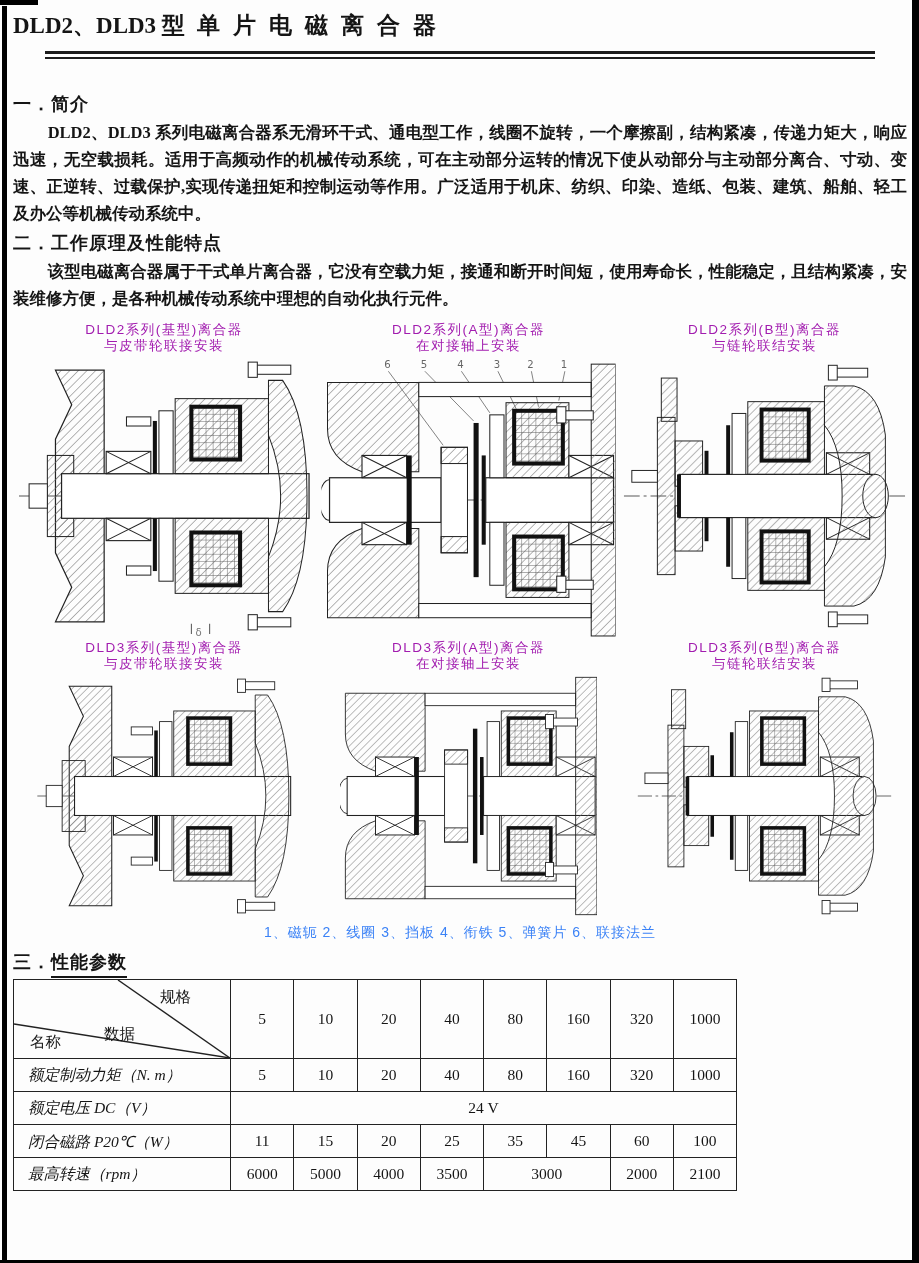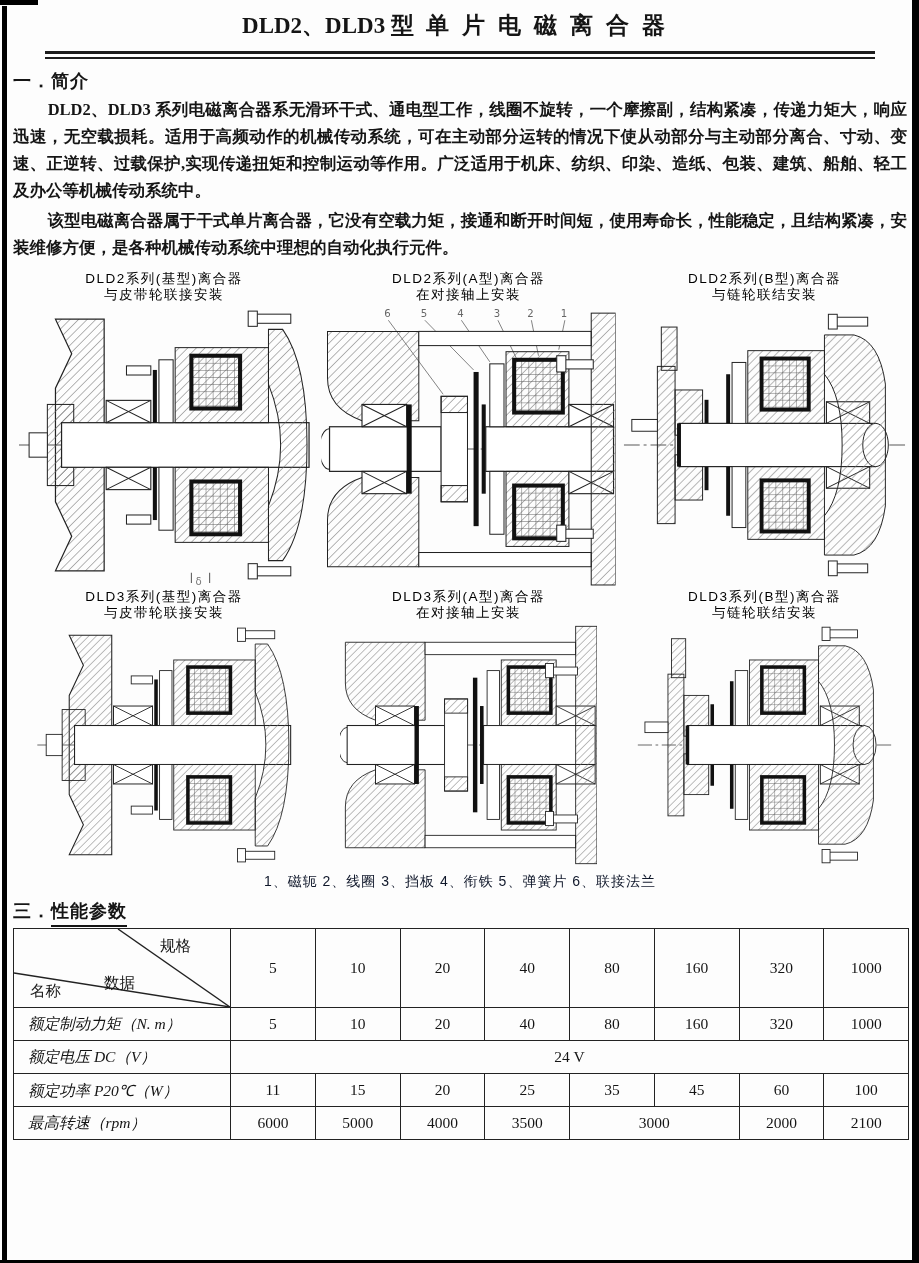--- a/index.html
+++ b/index.html
@@ -3,37 +3,37 @@
 <meta charset="utf-8">
 <style>
   html,body{margin:0;padding:0;background:#fff;}
   .page{position:relative;width:919px;height:1263px;background:#fdfdfd;overflow:hidden;
         font-family:"Liberation Serif",serif;color:#151515;}
   .frame-left{position:absolute;left:2px;top:6px;width:5px;height:1257px;background:#000;}
   .frame-right{position:absolute;right:0;top:0;width:7px;height:1263px;background:#000;}
   .frame-bottom{position:absolute;left:0;bottom:0;width:919px;height:3px;background:#000;}
   .frame-topleft{position:absolute;left:0;top:0;width:38px;height:5px;background:#000;}
   .content{position:absolute;left:13px;top:0;width:894px;}
-  .title{margin-top:10px;text-align:center;font-weight:bold;font-size:23px;white-space:nowrap;}
+  .title{margin-top:10px;text-align:left;font-weight:bold;font-size:23px;white-space:nowrap;}
   .title .sp{letter-spacing:13px;margin-left:12px;}
   .rule{height:3px;border-top:3px solid #1c1c1c;border-bottom:2px solid #1c1c1c;margin:10px 32px 0 32px;}
   .sec{font-size:18px;font-weight:bold;margin:0;letter-spacing:1px;}
-  .s1h{margin-top:10px;}
+  .s1h{margin-top:33px;}
   .s2h{margin-top:4px;}
   .s3h{margin-top:8px;}
   .sec .u{border-bottom:2px solid #151515;padding-bottom:4px;}
   p.body{margin:3px 0 0 0;font-size:16.5px;line-height:27px;text-align:justify;text-indent:2.1em;font-weight:bold;}
   .figs{display:grid;grid-template-columns:302px 307px 285px;margin-top:8px;}
-  .figcap{color:#000000;font-family:"Liberation Sans",sans-serif;font-size:13.5px;
+  .figcap{color:#a21caf;font-family:"Liberation Sans",sans-serif;font-size:13.5px;
           line-height:16px;text-align:center;letter-spacing:1.5px;margin-top:2px;}
   .figsvg-r1{width:100%;height:284px;display:block;}
   .figsvg-r2{width:100%;height:248px;display:block;}
-  .legend{color:#0f172a;font-family:"Liberation Sans",sans-serif;font-size:14px;
+  .legend{color:#3b82f6;font-family:"Liberation Sans",sans-serif;font-size:14px;
           text-align:center;letter-spacing:1px;margin-top:4px;}
-  table.perf{border-collapse:collapse;margin-top:5px;width:896px;table-layout:fixed;}
+  table.perf{border-collapse:collapse;margin-top:5px;width:724px;table-layout:fixed;}
   table.perf td{border:1.5px solid #222;font-size:15.5px;text-align:center;padding:0;}
   td.corner{width:216px;height:78px;position:relative;padding:0;}
   td.corner svg{position:absolute;left:0;top:0;}
   td.corner span{position:absolute;font-size:15.5px;}
   .lblcell{text-align:left !important;padding:3px 4px 3px 14px !important;font-style:italic;}
   .valrow td{height:26px;}
   .callout{font-family:"DejaVu Sans",sans-serif;}
 </style>
 </head>
 <body>
@@ -152,20 +152,21 @@
   <div class="content">
 
     <div class="title">
       <span>DLD2、DLD3 型</span><span class="sp">单片电磁离合器</span>
     </div>
     <div class="rule"></div>
 
     <div class="sec s1h">一．简介</div>
     <p class="body">DLD2、DLD3 系列电磁离合器系无滑环干式、通电型工作，线圈不旋转，一个摩擦副，结构紧凑，传递力矩大，响应迅速，无空载损耗。适用于高频动作的机械传动系统，可在主动部分运转的情况下使从动部分与主动部分离合、寸动、变速、正逆转、过载保护,实现传递扭矩和控制运动等作用。广泛适用于机床、纺织、印染、造纸、包装、建筑、船舶、轻工及办公等机械传动系统中。</p>
 
+    <div class="sec s2h">二．工作原理及性能特点</div>
     <p class="body">该型电磁离合器属于干式单片离合器，它没有空载力矩，接通和断开时间短，使用寿命长，性能稳定，且结构紧凑，安装维修方便，是各种机械传动系统中理想的自动化执行元件。</p>
 
     <div class="figs">
 
       <div>
         <div class="figcap">
           <div>DLD2系列(基型)离合器</div>
           <div>与皮带轮联接安装</div>
         </div>
         <svg class="figsvg-r1" viewBox="0 0 290 280">
@@ -278,21 +279,21 @@
         <td>80</td>
         <td>160</td>
         <td>320</td>
         <td>1000</td>
       </tr>
       <tr class="valrow">
         <td class="lblcell">额定电压 DC（V）</td>
         <td colspan="8">24 V</td>
       </tr>
       <tr class="valrow">
-        <td class="lblcell">额定功率 P20℃（W）</td>
+        <td class="lblcell">闭合磁路 P20℃（W）</td>
         <td>11</td>
         <td>15</td>
         <td>20</td>
         <td>25</td>
         <td>35</td>
         <td>45</td>
         <td>60</td>
         <td>100</td>
       </tr>
       <tr class="valrow">

